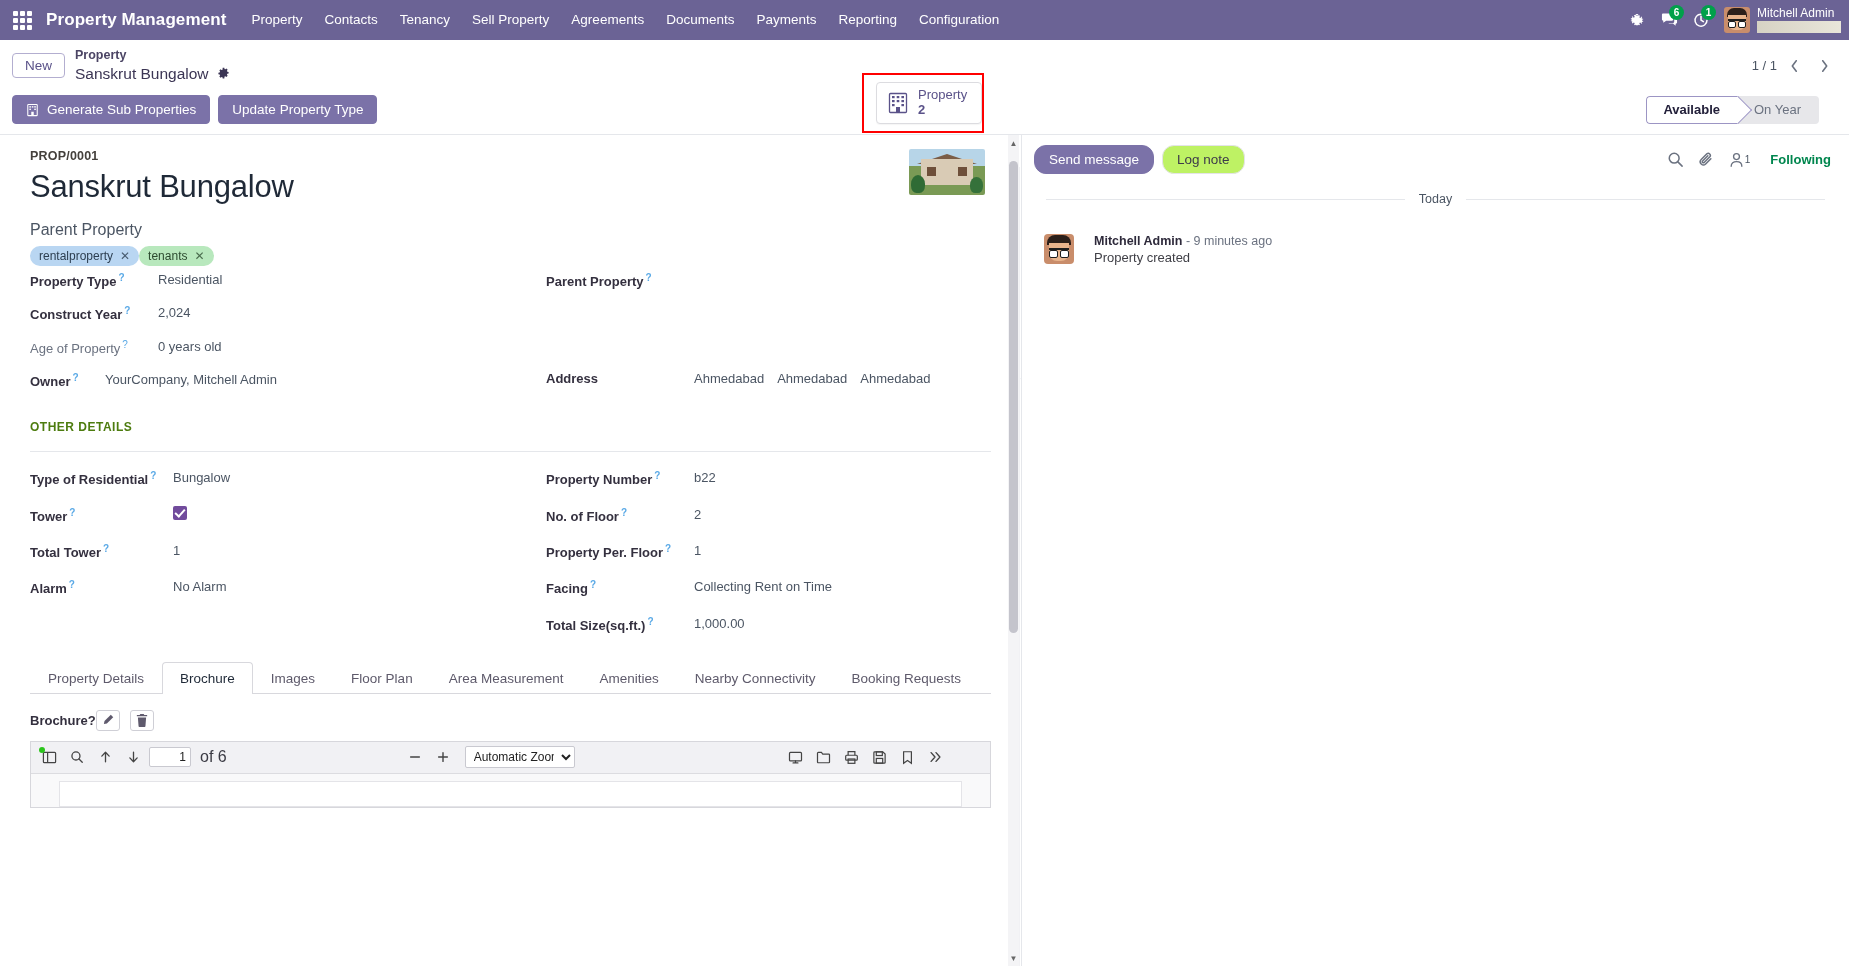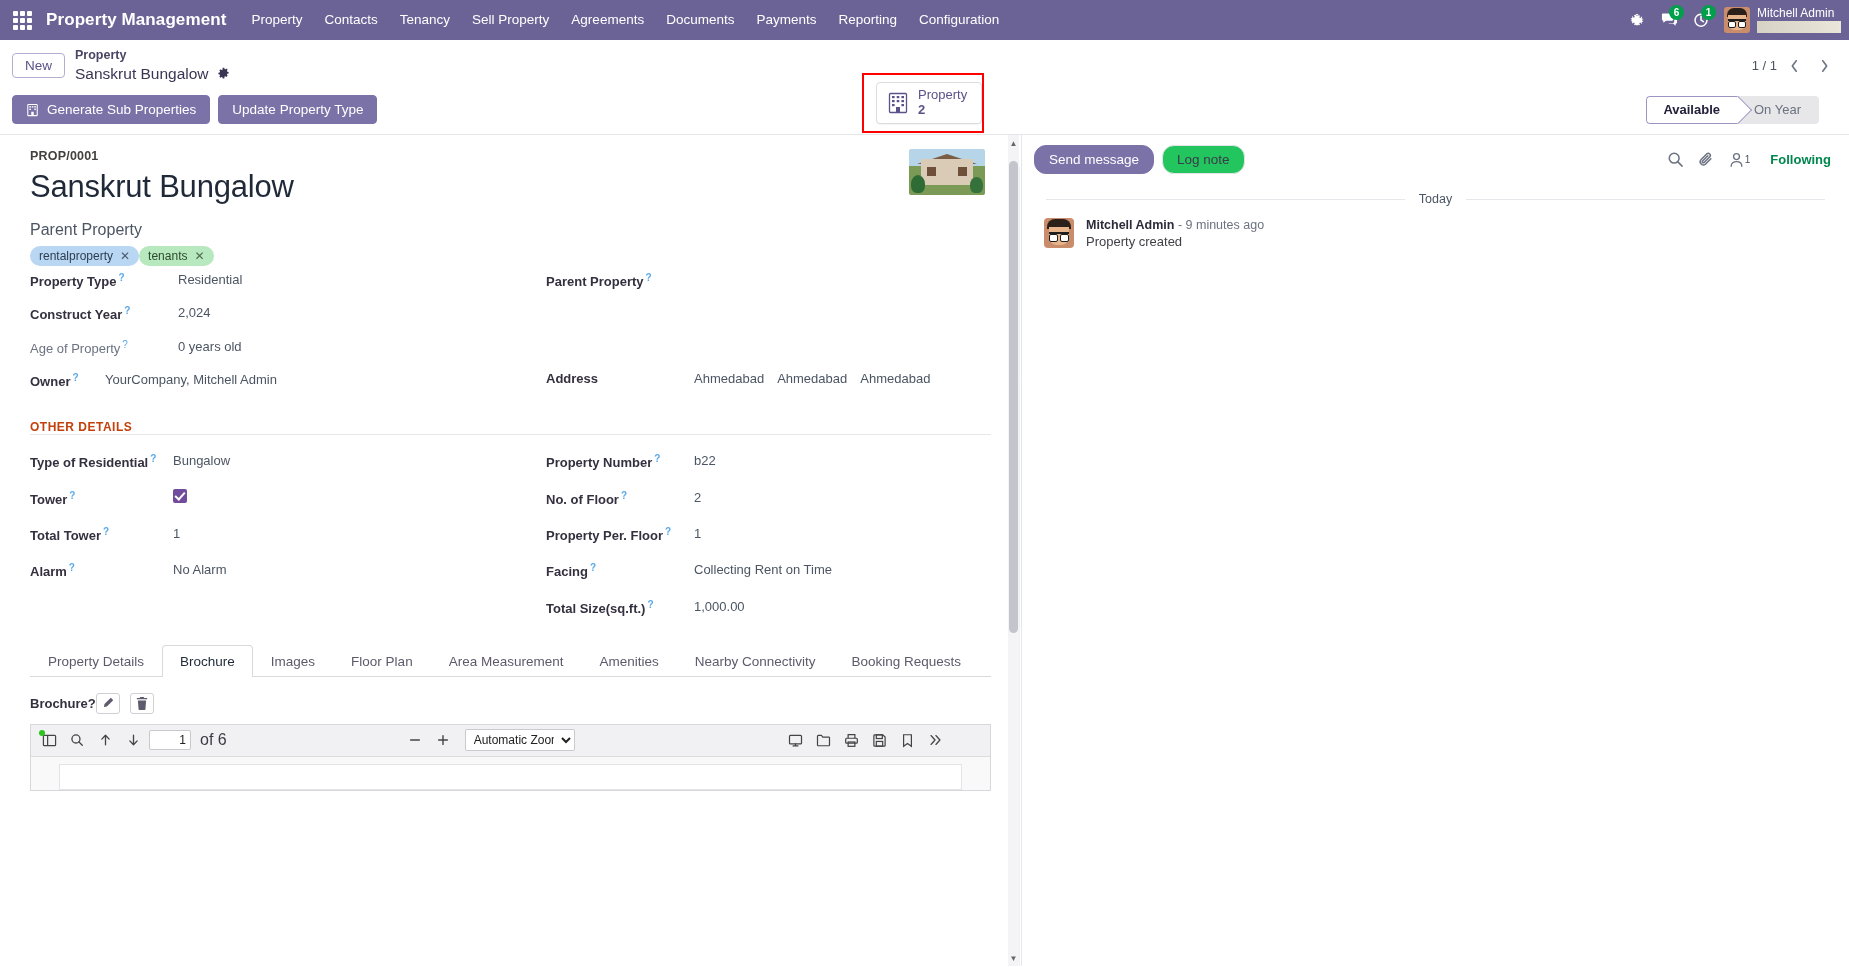--- a/index.html
+++ b/index.html
@@ -301,21 +301,21 @@
   .tag .x { cursor:pointer; font-size: 12px; opacity:.8; }
 
   .grid2 {
     display: grid;
     grid-template-columns: 500px 1fr;
     column-gap: 16px;
     margin-top: 5px;
   }
   .fld { display: flex; align-items: flex-start; margin-bottom: 15px; }
   .fld .lbl {
-    width: 148px;
+    width: 128px;
     flex: none;
     font-size: 13px;
     font-weight: 700;
     color: #34303f;
     padding-top: 1px;
   }
   .fld .lbl.soft { font-weight: 400; color:#6b7280; }
   .fld .q { color:#5aa9e6; font-size: 10px; vertical-align: super; margin-left:2px; cursor:help;}
   .fld .val { font-size: 13px; color: #4b5563; padding-top:1px;}
   .fld .val.link { color:#4b5563; }
@@ -337,24 +337,24 @@
     content:'';
     position:absolute; left:4px; top:1px;
     width: 4px; height: 8px;
     border: solid #fff; border-width: 0 2px 2px 0;
     transform: rotate(42deg);
   }
 
   .section-head {
     font-size: 12px;
     font-weight: 700;
-    color: #c2410c;
+    color: #4d7c0f;
     letter-spacing: .5px;
     margin: 16px 0 0 0;
-    padding-bottom: 0;
+    padding-bottom: 17px;
     border-bottom: 1px solid #e5e7eb;
   }
 
   
   .notebook {
     margin-top: 14px;
     border-bottom: 1px solid #d8d8dd;
     display: flex;
     padding-left: 0px;
   }
@@ -458,37 +458,37 @@
     align-items: center;
     padding: 10px 18px 8px 12px;
     gap: 8px;
   }
   .btn-send {
     background: #7b72a8; color:#fff; border: 1px solid #7b72a8;
     border-radius: 12px; font-size: 13.5px; font-weight:500;
     padding: 6px 14px; cursor:pointer;
   }
   .btn-log {
-    background: #22c55e; color:#3d3a4a; border: 1px solid #e4e4e8;
+    background: #bef264; color:#3d3a4a; border: 1px solid #e4e4e8;
     border-radius: 12px; font-size: 13.5px; font-weight:500;
     padding: 6px 14px; cursor:pointer;
   }
   .chatter-tools { margin-left:auto; display:flex; align-items:center; gap: 14px; }
   .ctool { color:#6b7280; cursor:pointer; display:flex; align-items:center;}
   .ctool .sup { font-size: 10px; color:#4b5563; margin-left:1px; vertical-align: super;}
   .following { color: #00864e; font-size: 13px; font-weight: 600; cursor:pointer; margin-left: 6px;}
 
   .today-sep {
     display:flex; align-items:center; gap: 14px;
     padding: 10px 24px 6px 24px;
   }
   .today-sep .line { flex:1; height:1px; background:#e5e7eb; }
   .today-sep .t { font-size: 12.5px; color:#4b5563; }
 
-  .msg { display:flex; gap: 12px; padding: 6px 24px 0 22px; }
+  .msg { display:flex; gap: 20px; padding: 6px 24px 0 22px; margin-top: 16px; }
   .msg-av {
     width: 30px; height: 30px; border-radius: 4px;
     background:#c98d6b; position:relative; overflow:hidden; flex:none;
   }
   .msg-av .hair { position:absolute; left:3px; right:3px; top:1px; height:10px; background:#2b1f1a; border-radius:8px 8px 0 0;}
   .msg-av .face { position:absolute; left:5px; right:5px; top:9px; height:18px; background:#e8b48c; border-radius:0 0 8px 8px;}
   .msg-av .gl { position:absolute; top:14px; left:5px; right:5px; height:6px; border-top:2px solid #1d1d1d;}
   .msg-av .gl:before, .msg-av .gl:after {
     content:''; position:absolute; top:0; width:7px; height:6px; border:1.5px solid #1d1d1d; border-radius:2px; background:#fff;
   }

